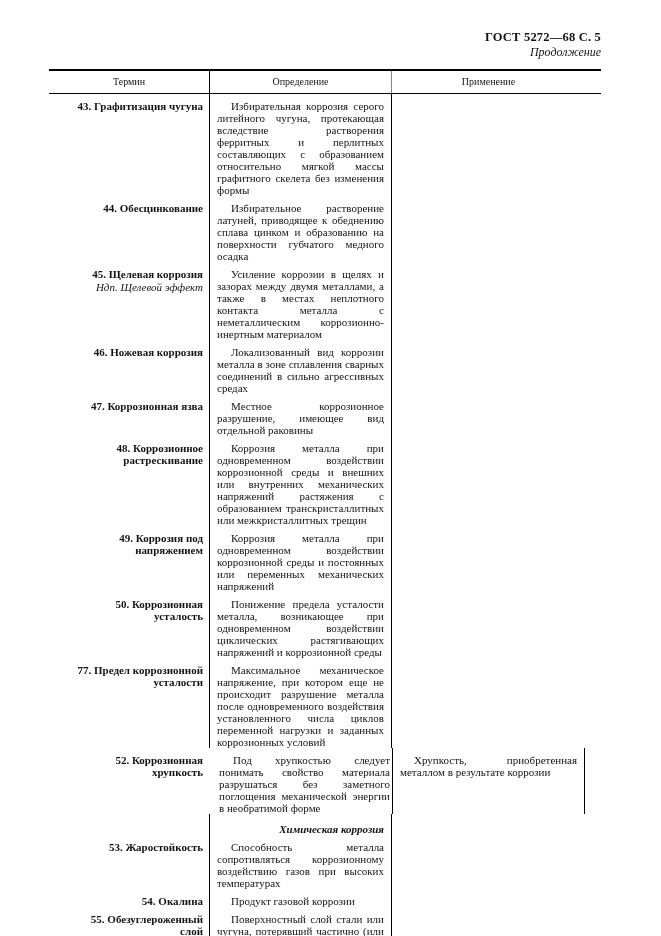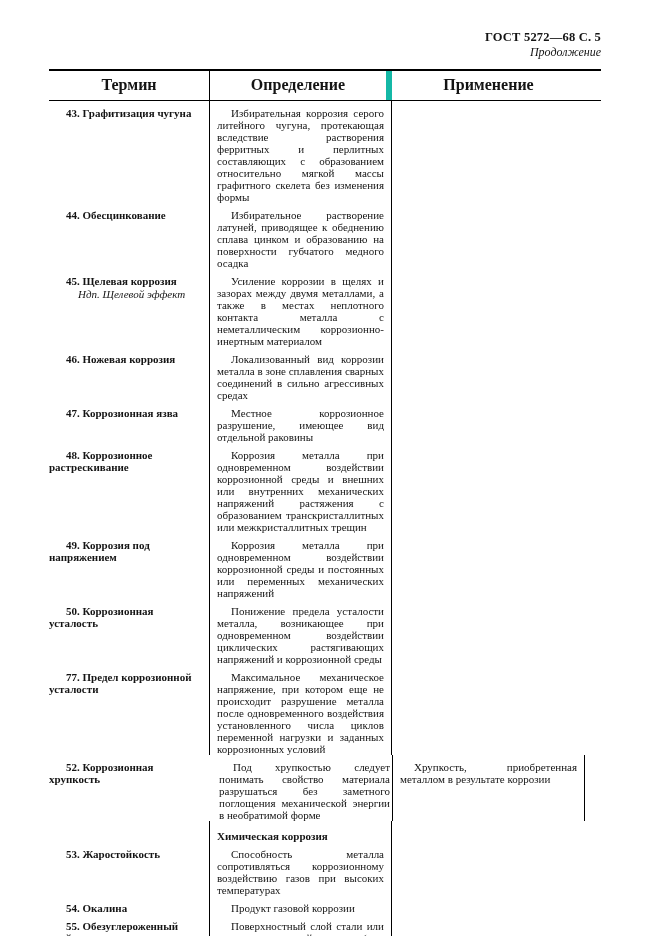--- a/index.html
+++ b/index.html
@@ -30,45 +30,44 @@
     border-top:2px solid #000;
     border-bottom:2px solid #000;
   }
   .thead {
     display:grid;
     grid-template-columns:160px 183px 193px;
     border-bottom:1px solid #000;
   }
   .thead .hc {
     text-align:center;
-    font-size:16px;
+    font-size:10px;
     padding:5px 4px 6px;
-    font-weight:bold;
-  }
-  .hc-mid { border-left:1px solid #000; border-right:6px solid #14b8a6; }
+  }
+  .hc-mid { border-left:1px solid #000; border-right:1px solid #14b8a6; }
 
   .row { display:grid; grid-template-columns:160px 183px 193px; }
   .cell { font-size:11px; line-height:12px; min-height:1px; }
-  .c1 { padding:6px 6px 0 0; }
+  .c1 { padding:6px 6px 0 0;text-align:right; }
   .c2 {
     border-left:1px solid #000;
     border-right:1px solid #000;
     padding:6px 7px 0 7px;
     text-align:justify;
   }
   .c3 { padding:6px 2px 0 10px; text-align:justify; }
   .row:last-child .c1,
   .row:last-child .c2,
   .row:last-child .c3 { padding-bottom:10px; }
 
   .term { font-weight:bold; text-indent:17px; }
   .note { font-style:italic; margin-top:1px;margin-left:29px; }
   .def  { text-indent:14px; }
   .app  { text-indent:14px; }
-  .section-label { font-weight:bold; text-align:left; padding-top:3px; }
+  .section-label { font-weight:bold; text-align:right; padding-top:3px;font-style:italic; }
 </style>
 </head>
 <body>
 
 <div class="page">
 
   <div class="doc-ref">ГОСТ 5272—68 С. 5</div>
 
   <div class="continuation">Продолжение</div>
 

